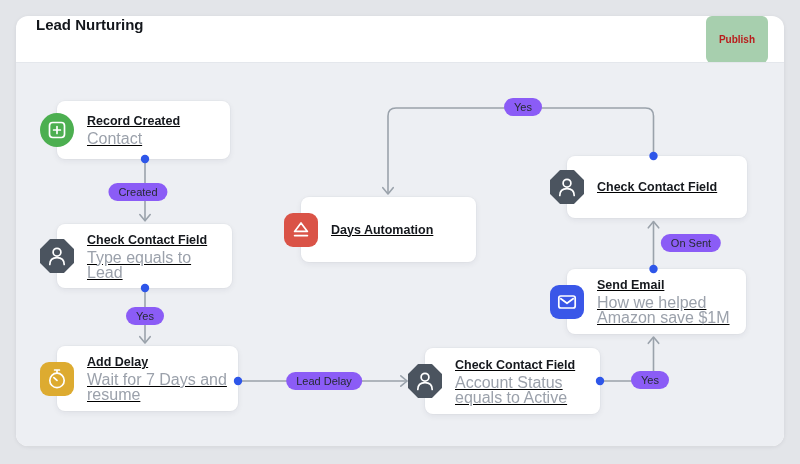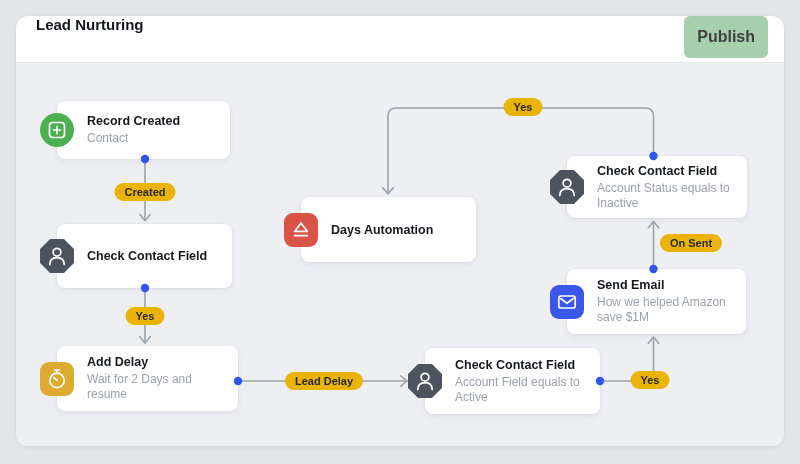--- a/index.html
+++ b/index.html
@@ -14,51 +14,51 @@
     background:#ffffff;border-radius:12px;
     box-shadow:0 1px 4px rgba(20,24,40,.08);
   }
   .app-header{
     position:absolute;left:0;top:0;right:0;height:46px;
     display:flex;align-items:flex-start;justify-content:space-between;
     padding:0 16px 0 20px;box-sizing:border-box;
   }
   .app-title{font-size:15px;font-weight:700;color:#14171c;}
   .publish-btn{
-    background:#a7cfae;color:#404040;border:none;border-radius:6px;
-    font-family:inherit;font-size:16px;font-weight:700;
-    padding:12px 13px;cursor:pointer;
+    background:#a7cfae;color:#b91c1c;border:none;border-radius:6px;
+    font-family:inherit;font-size:10px;font-weight:700;
+    padding:18px 13px;cursor:pointer;
   }
   .canvas{
     position:absolute;left:0;top:46px;width:768px;height:384px;
     background:#edeff3;border-top:1px solid #e4e7ec;
     border-radius:0 0 12px 12px;box-sizing:border-box;overflow:hidden;
   }
   .edges-svg{position:absolute;left:0;top:0;z-index:3;pointer-events:none;}
   .node{
     position:absolute;background:#ffffff;border-radius:8px;
     box-shadow:0 2px 6px rgba(25,30,50,.07), 0 0 0 1px rgba(25,30,50,.02);
-    display:flex;align-items:center;z-index:1;
+    display:flex;align-items:center;z-index:1;text-decoration:underline;
   }
   .node-text{padding-left:30px;padding-right:10px;}
   .node-title{font-size:12.5px;font-weight:700;color:#15181d;}
-  .node-sub{font-size:12px;color:#9ba1ab;line-height:15px;margin-top:3px;}
+  .node-sub{font-size:16px;color:#9ba1ab;line-height:15px;margin-top:3px;}
   .node-icon{
     position:absolute;left:-17px;top:50%;transform:translateY(-50%);
     width:34px;height:34px;display:flex;align-items:center;justify-content:center;
   }
   .icon-circle{border-radius:50%;}
   .icon-square{border-radius:9px;}
   .bg-green{background:#4caf50;}
   .bg-yellow{background:#ddab30;}
   .bg-blue{background:#3a57e8;}
   .bg-red{background:#da5347;}
   .pill{
     position:absolute;z-index:4;transform:translate(-50%,-50%);
-    background:#eab308;color:#262a33;font-size:11px;font-weight:700;
+    background:#8b5cf6;color:#262a33;font-size:11px;font-weight:400;
     padding:3px 10px;border-radius:10px;white-space:nowrap;
   }
 </style>
 </head>
 <body>
 
 <div class="app-card">
 
   <div class="app-header">
     <div class="app-title">Lead Nurturing</div>
@@ -114,48 +114,49 @@
     <div class="node" style="left:41px;top:161px;width:175px;height:64px;">
       <div class="node-icon">
         <svg width="34" height="34" viewBox="0 0 34 34" fill="none">
           <polygon points="10.5,1 23.5,1 33,10.5 33,23.5 23.5,33 10.5,33 1,23.5 1,10.5" fill="#4b545f" stroke="#4b545f" stroke-width="2" stroke-linejoin="round"></polygon>
           <circle cx="17" cy="13.2" r="3.9" stroke="#ffffff" stroke-width="1.7"></circle>
           <path d="M9.8 25.5 C9.8 20.8 13 18.6 17 18.6 C21 18.6 24.2 20.8 24.2 25.5" stroke="#ffffff" stroke-width="1.7" stroke-linecap="round"></path>
         </svg>
       </div>
       <div class="node-text">
         <div class="node-title">Check Contact Field</div>
+        <div class="node-sub">Type equals to Lead</div>
       </div>
     </div>
 
     <div class="node" style="left:41px;top:283px;width:181px;height:65px;">
       <div class="node-icon icon-square bg-yellow">
         <svg width="34" height="34" viewBox="0 0 34 34" fill="none">
           <circle cx="17" cy="18.4" r="7.2" stroke="#ffffff" stroke-width="1.7"></circle>
           <path d="M14.6 8 H19.4 M17 8 V11.2" stroke="#ffffff" stroke-width="1.7" stroke-linecap="round"></path>
           <path d="M17 18.4 L13.9 15.6" stroke="#ffffff" stroke-width="1.7" stroke-linecap="round"></path>
         </svg>
       </div>
       <div class="node-text">
         <div class="node-title">Add Delay</div>
-        <div class="node-sub">Wait for 2 Days and resume</div>
+        <div class="node-sub">Wait for 7 Days and resume</div>
       </div>
     </div>
 
     <div class="node" style="left:409px;top:285px;width:175px;height:66px;">
       <div class="node-icon">
         <svg width="34" height="34" viewBox="0 0 34 34" fill="none">
           <polygon points="10.5,1 23.5,1 33,10.5 33,23.5 23.5,33 10.5,33 1,23.5 1,10.5" fill="#4b545f" stroke="#4b545f" stroke-width="2" stroke-linejoin="round"></polygon>
           <circle cx="17" cy="13.2" r="3.9" stroke="#ffffff" stroke-width="1.7"></circle>
           <path d="M9.8 25.5 C9.8 20.8 13 18.6 17 18.6 C21 18.6 24.2 20.8 24.2 25.5" stroke="#ffffff" stroke-width="1.7" stroke-linecap="round"></path>
         </svg>
       </div>
       <div class="node-text">
         <div class="node-title">Check Contact Field</div>
-        <div class="node-sub">Account Field equals to Active</div>
+        <div class="node-sub">Account Status equals to Active</div>
       </div>
     </div>
 
     <div class="node" style="left:551px;top:206px;width:179px;height:65px;">
       <div class="node-icon icon-square bg-blue">
         <svg width="34" height="34" viewBox="0 0 34 34" fill="none">
           <rect x="8.8" y="11" width="16.4" height="12" rx="2" stroke="#ffffff" stroke-width="1.7"></rect>
           <path d="M10.2 13.2 L17 18.3 L23.8 13.2" stroke="#ffffff" stroke-width="1.7" stroke-linejoin="round"></path>
         </svg>
       </div>
@@ -168,37 +169,36 @@
     <div class="node" style="left:551px;top:93px;width:180px;height:62px;">
       <div class="node-icon">
         <svg width="34" height="34" viewBox="0 0 34 34" fill="none">
           <polygon points="10.5,1 23.5,1 33,10.5 33,23.5 23.5,33 10.5,33 1,23.5 1,10.5" fill="#4b545f" stroke="#4b545f" stroke-width="2" stroke-linejoin="round"></polygon>
           <circle cx="17" cy="13.2" r="3.9" stroke="#ffffff" stroke-width="1.7"></circle>
           <path d="M9.8 25.5 C9.8 20.8 13 18.6 17 18.6 C21 18.6 24.2 20.8 24.2 25.5" stroke="#ffffff" stroke-width="1.7" stroke-linecap="round"></path>
         </svg>
       </div>
       <div class="node-text">
         <div class="node-title">Check Contact Field</div>
-        <div class="node-sub">Account Status equals to Inactive</div>
       </div>
     </div>
 
     <div class="node" style="left:285px;top:134px;width:175px;height:65px;">
       <div class="node-icon icon-square bg-red">
         <svg width="34" height="34" viewBox="0 0 34 34" fill="none">
           <path d="M17 10 L23.4 18.4 H10.6 Z" stroke="#ffffff" stroke-width="1.7" stroke-linejoin="round"></path>
           <path d="M10.6 22.6 H23.4" stroke="#ffffff" stroke-width="1.7" stroke-linecap="round"></path>
         </svg>
       </div>
       <div class="node-text">
         <div class="node-title">Days Automation</div>
       </div>
     </div>
 
-    <div class="pill" style="left:129px;top:129px;">Created</div>
+    <div class="pill" style="left:122px;top:129px;">Created</div>
     <div class="pill" style="left:129px;top:253px;">Yes</div>
     <div class="pill" style="left:308px;top:318px;">Lead Delay</div>
     <div class="pill" style="left:634px;top:317px;">Yes</div>
     <div class="pill" style="left:675px;top:180px;">On Sent</div>
     <div class="pill" style="left:507px;top:44px;">Yes</div>
 
   </div>
 </div>
 
 </body></html>

